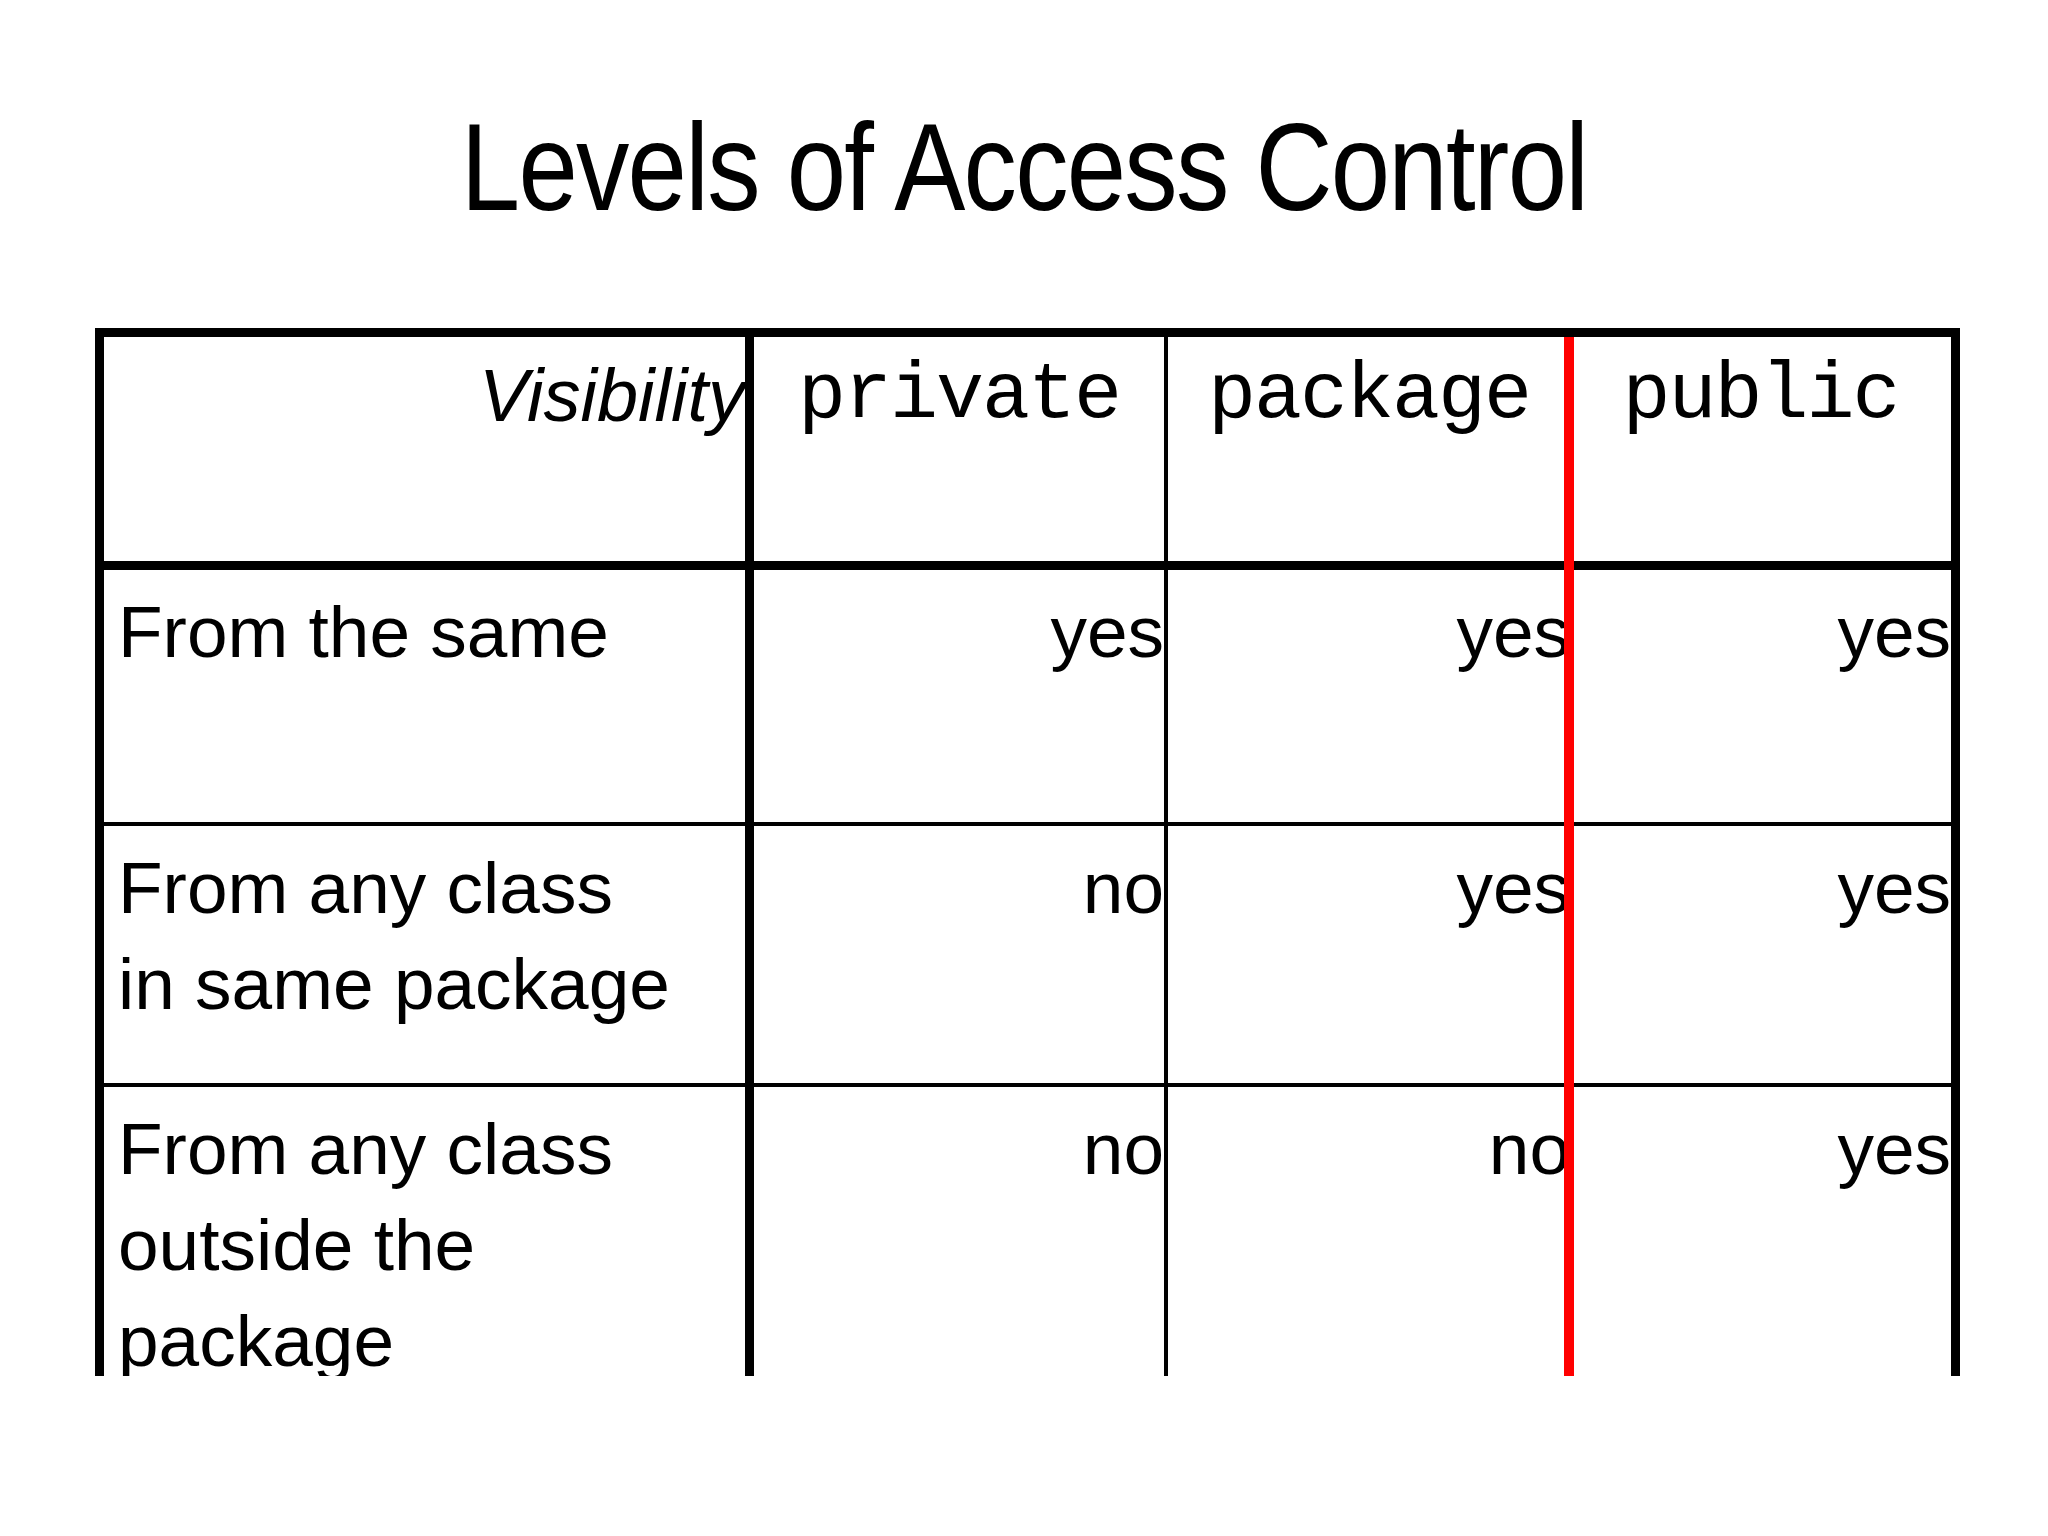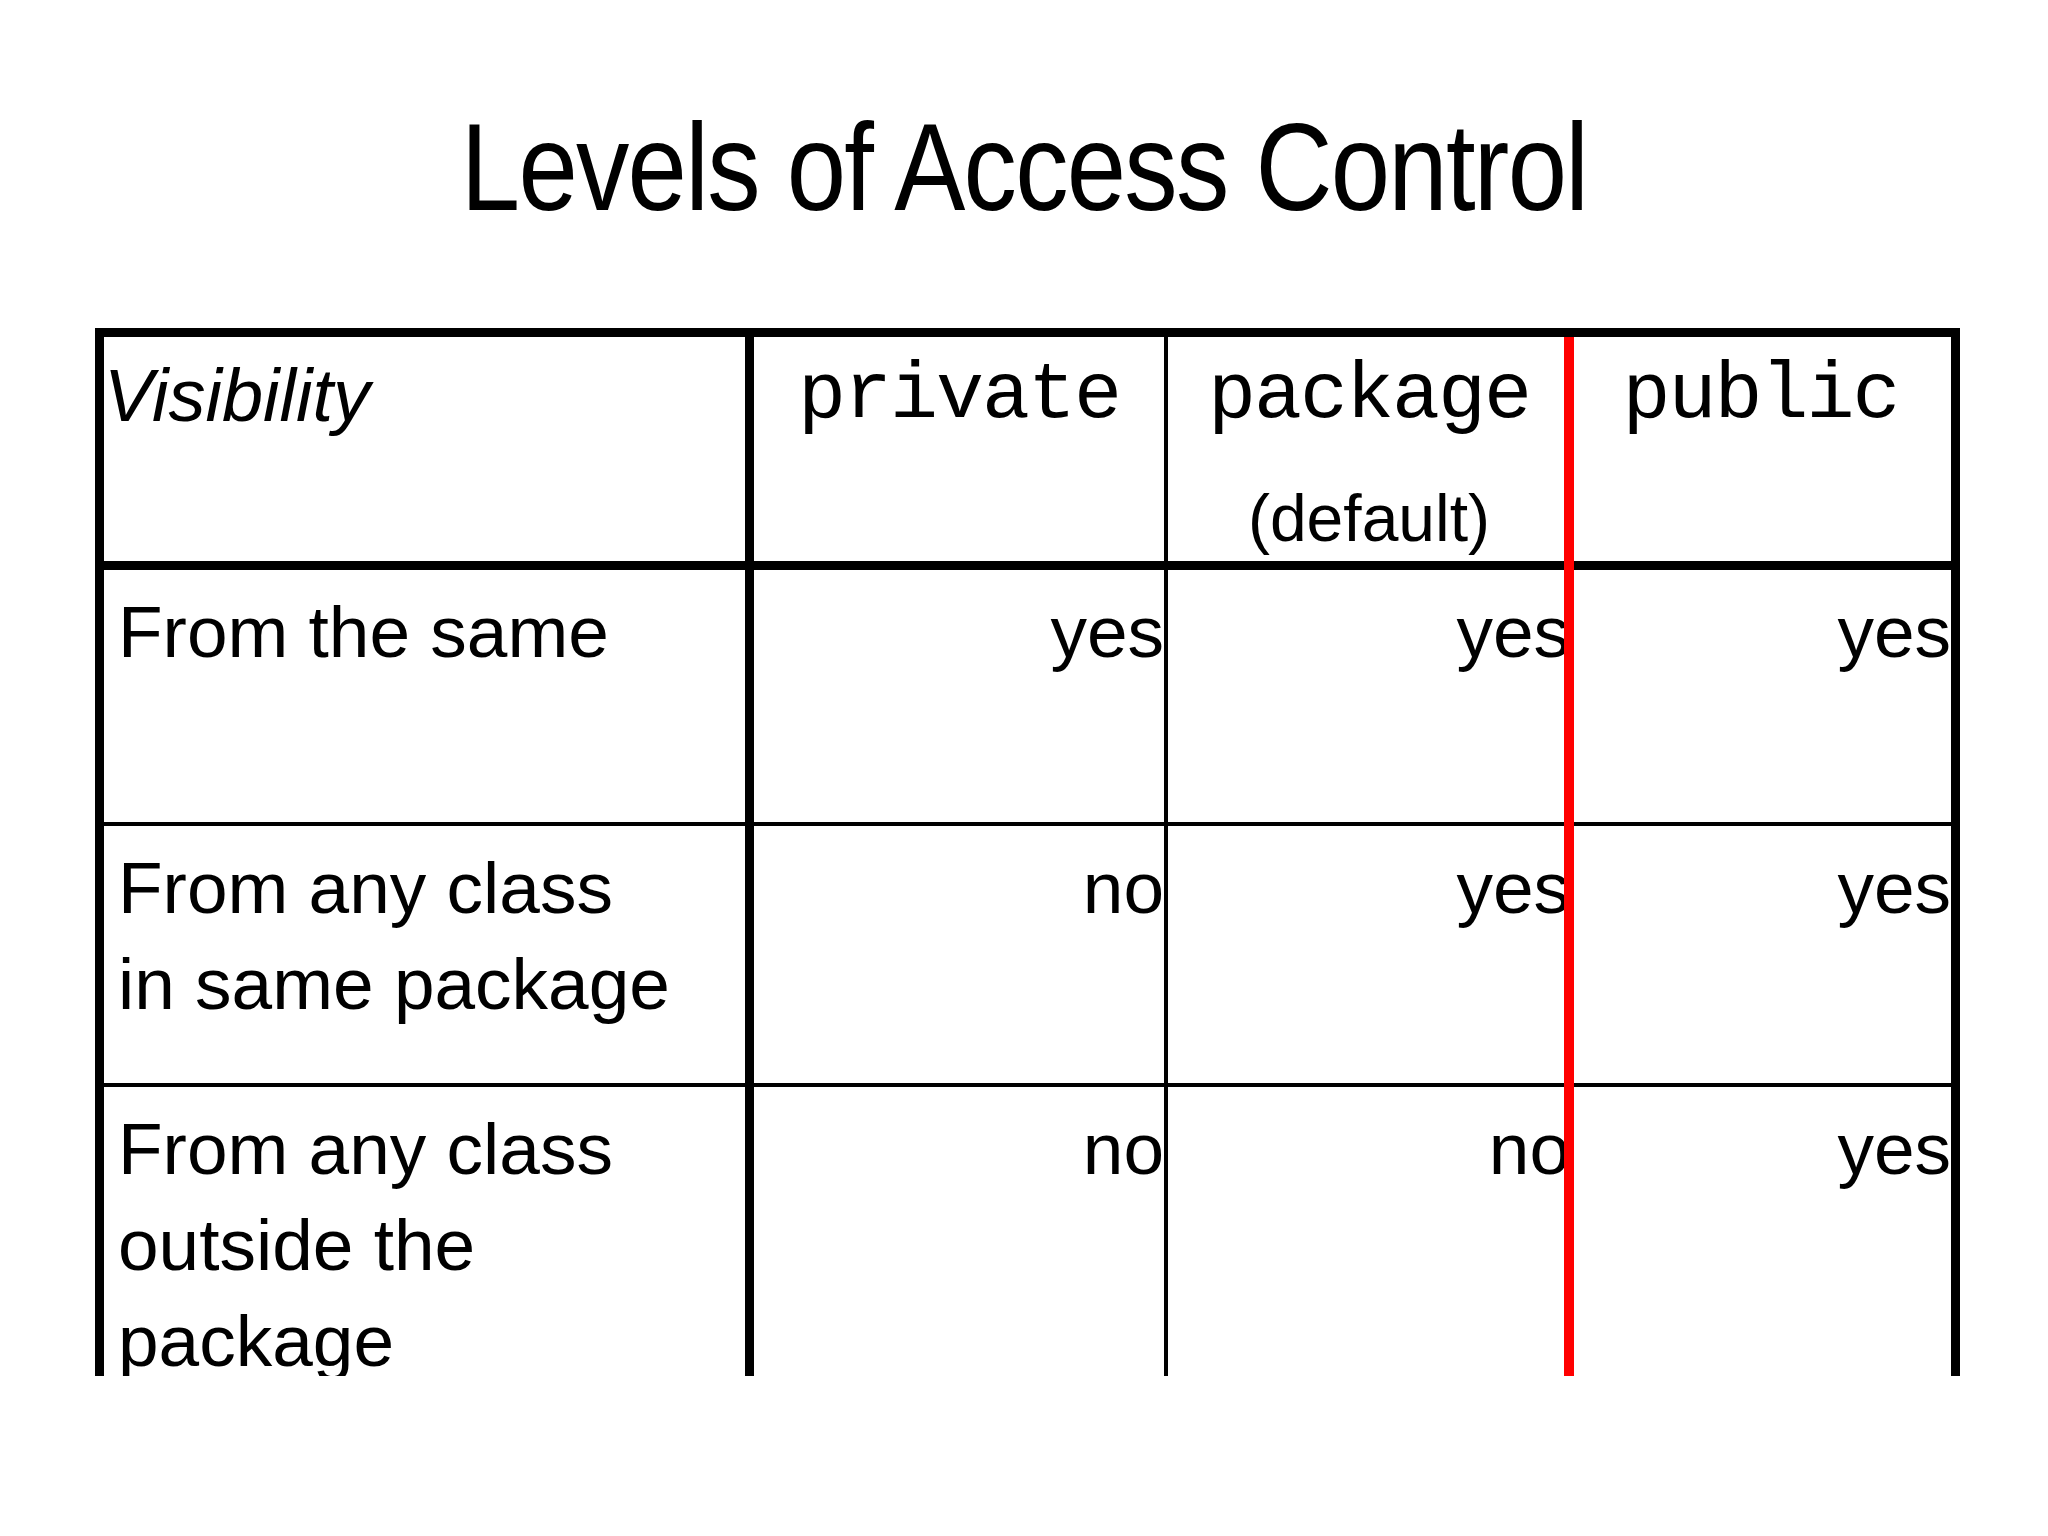--- a/index.html
+++ b/index.html
@@ -43,21 +43,21 @@
   .c1{border-right:9px solid #000;}
   .c2{border-right:4px solid #000;}
   .c3{border-right:none;}
   .c4{border-right:none;}
   
   .hrow{border-bottom:9px solid #000;}
   .r1,.r2{border-bottom:4px solid #000;}
   
   .vis{
     display:block;
-    text-align:left;
+    text-align:right;
     font-style:italic;
     font-size:74px;
     line-height:90px;
   }
   .kw{
     text-align:center;
     font-family:"Liberation Mono","DejaVu Sans Mono",monospace;
     font-size:80px;
     line-height:90px;
     letter-spacing:-2px;
@@ -110,21 +110,20 @@
   <div class="table">
 
     <div class="cell hrow c1">
       <span class="vis">Visibility</span>
     </div>
     <div class="cell hrow c2">
       <div class="kw">private</div>
     </div>
     <div class="cell hrow c3">
       <div class="kw">package</div>
-      <div class="sub">(default)</div>
     </div>
     <div class="cell hrow c4">
       <div class="kw">public</div>
     </div>
 
     <div class="cell r1 c1 rowlabel">
       <div>From the same</div>
     </div>
     <div class="cell r1 c2 yn">yes</div>
     <div class="cell r1 c3 yn">yes</div>

